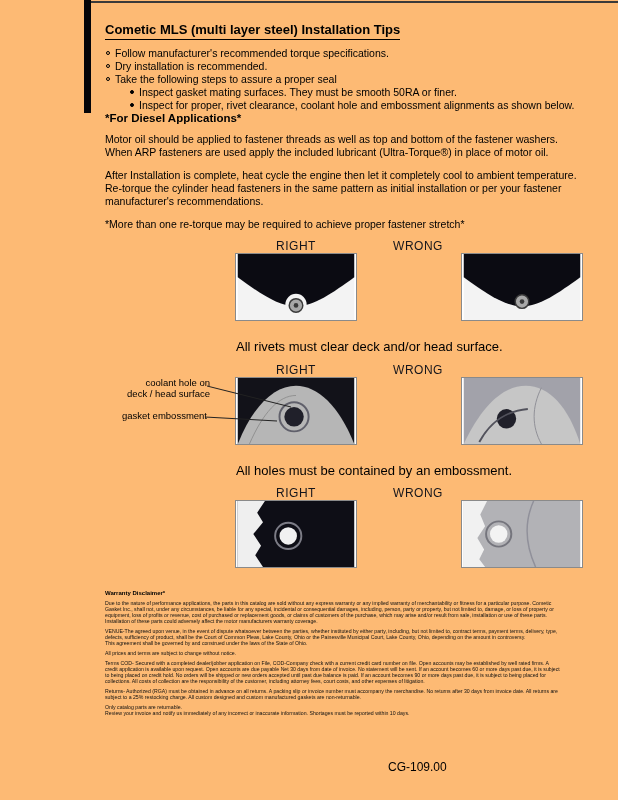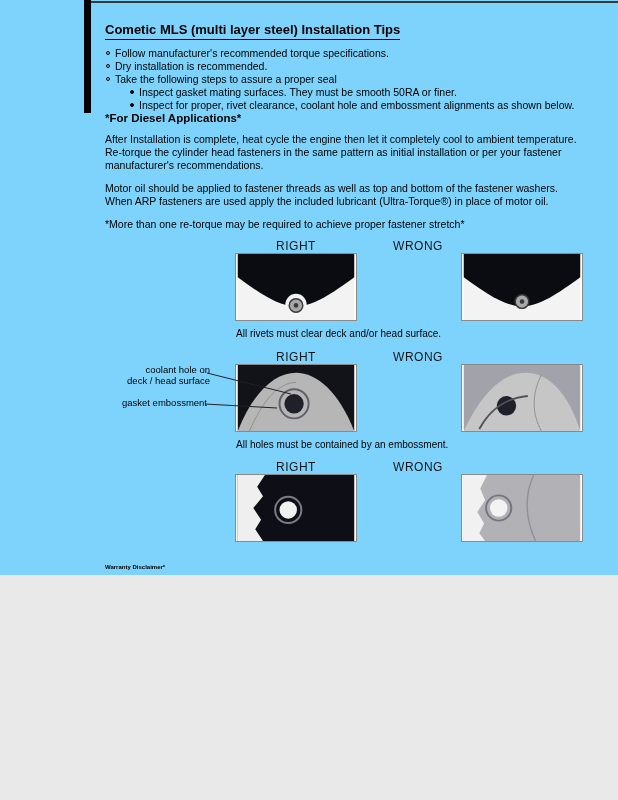--- a/index.html
+++ b/index.html
@@ -1,20 +1,20 @@
 <!DOCTYPE html>
 <html><head>
 <meta charset="utf-8">
 <style>
   * { margin:0; padding:0; box-sizing:border-box; }
   html,body { background:#e9e9e9; }
   body { font-family:"Liberation Sans", sans-serif; color:#000; }
   .page {
-    position:relative; width:618px; height:575px; margin:0 auto;
-    background:#7dd3fc; overflow:hidden;
+    position:relative; width:618px; height:800px; margin:0 auto;
+    background:#fdba74; overflow:hidden;
   }
   .scan-top-line { position:absolute; top:1px; left:88px; right:0; height:2px; background:#3a3a3a; }
   .reg-bar { position:absolute; left:84px; top:0; width:7px; height:113px; background:#050508; }
 
   .content { position:absolute; left:105px; top:20px; width:478px; }
 
   .doc-title {
     display:inline-block; font-size:13px; font-weight:bold;
     border-bottom:1.6px solid #000; padding-bottom:2px; margin-bottom:7px;
   }
@@ -30,21 +30,21 @@
 
   .diesel-heading { font-size:11.5px; font-weight:bold; margin-bottom:9px; }
   .para { font-size:10.5px; line-height:13px; margin-bottom:10px; width:478px; }
   .note { font-size:10.5px; line-height:13px; margin-bottom:8px; }
 
   .figures { position:relative; }
   .fig-labels { display:flex; gap:0; margin-left:130px; }
   .fig-label { width:122px; text-align:center; font-size:12px; color:#15151b; letter-spacing:0.5px; }
   .fig-imgrow { position:relative; display:flex; gap:12px; margin-left:130px;justify-content:space-between; }
   .fig-img { display:block; border:1px solid #8a8a8a; background:#fff; }
-  .fig-caption { font-size:10px; line-height:12.5px; margin:7px 0 9px 131px; white-space:pre-line; }
+  .fig-caption { font-size:13px; line-height:12.5px; margin:20px 0 9px 131px; white-space:pre-line; }
 
   .callout { position:absolute; font-size:9.5px; line-height:11px; text-align:right; white-space:pre-line; color:#000; width:max-content; }
   .callout-hole { top:0; right:calc(100% + 25px); }
   .callout-emboss { top:33px; right:calc(100% + 28px); }
   .callout-lines { position:absolute; left:-30px; top:0; width:100px; height:68px; overflow:visible; pointer-events:none; }
 
   .warranty { margin-top:22px; width:456px; }
   .warranty-heading { font-size:6px; font-weight:bold; margin-bottom:4px; }
   .warranty-para { font-size:5.2px; line-height:6px; margin-bottom:4px; white-space:pre-line; color:#111; }
 
@@ -78,22 +78,22 @@
         <span class="glyph"></span>
         <span>Inspect gasket mating surfaces.  They must be smooth 50RA or finer.</span>
       </div>
       <div class="tip-item sub">
         <span class="glyph"></span>
         <span>Inspect for proper, rivet clearance, coolant hole and embossment alignments as shown below.</span>
       </div>
     </div>
 
     <div class="diesel-heading">*For Diesel Applications*</div>
+    <div class="para">Motor oil should be applied to fastener threads as well as top and bottom of the fastener washers. When ARP fasteners are used apply the included lubricant (Ultra-Torque®) in place of motor oil.</div>
     <div class="para">After Installation is complete, heat cycle the engine then let it completely cool to ambient temperature. Re-torque the cylinder head fasteners in the same pattern as initial installation or per your fastener manufacturer's recommendations.</div>
-    <div class="para">Motor oil should be applied to fastener threads as well as top and bottom of the fastener washers. When ARP fasteners are used apply the included lubricant (Ultra-Torque®) in place of motor oil.</div>
     <div class="note">*More than one re-torque may be required to achieve proper fastener stretch*</div>
 
     <div class="figures">
 
       <div class="fig-labels">
         <div class="fig-label">RIGHT</div>
         <div class="fig-label">WRONG</div>
       </div>
       <div class="fig-imgrow">
         <svg class="fig-img" width="122" height="68" viewBox="0 0 120 68">

